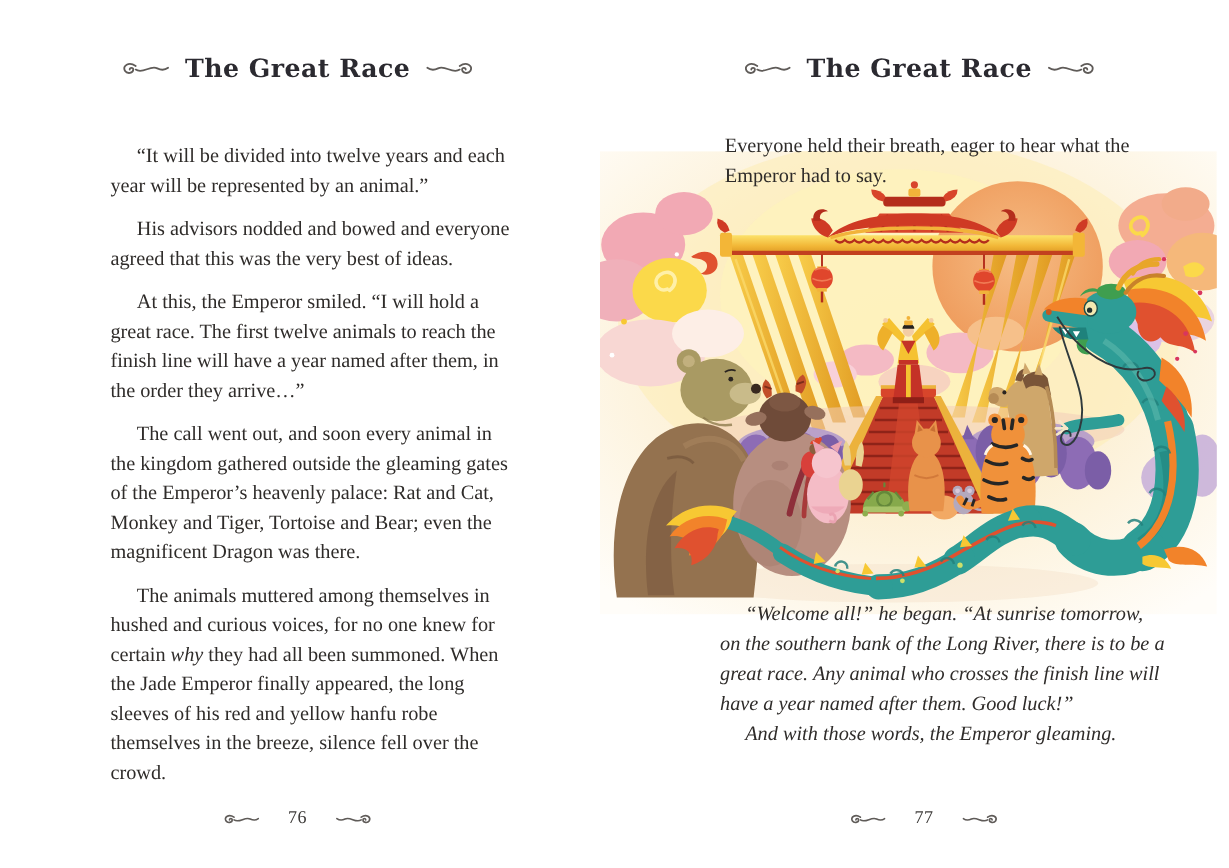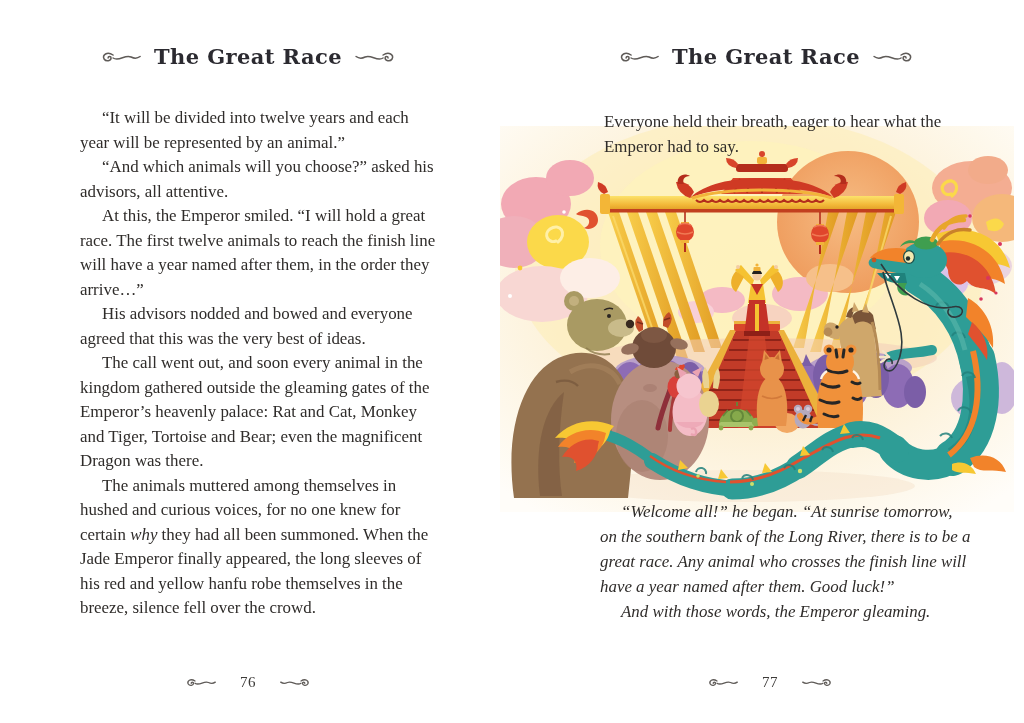--- a/index.html
+++ b/index.html
@@ -20,21 +20,21 @@
     color:var(--title,#2b2a30);margin:0;
   }
   .flourish{display:inline-flex;color:var(--ornament,#5f5b58);}
   .flourish svg{display:block;}
   .flourish.mirror svg{transform:scaleX(-1);}
 
   .body-text{
     position:absolute;left:80px;top:106px;width:362px;
     font-size:16.9px;line-height:24.5px;text-align:left;
   }
-  .body-text p{margin:0;text-indent:22px;}
+  .body-text p{margin:12px;text-indent:22px;}
   .body-text em{font-style:italic;}
 
   .top-text{
     position:absolute;left:600px;top:106px;width:368px;
     font-size:16.9px;line-height:24.5px;z-index:3;
   }
   .top-text p{margin:4px;}
 
   .bottom-text{
     position:absolute;left:600px;top:499px;width:372px;
@@ -69,23 +69,22 @@
     <span class="flourish mirror">
       <svg width="40" height="14" viewBox="0 0 40 14" fill="none" stroke="currentColor" stroke-width="1.5" stroke-linecap="round">
         <path d="M12,5 C6,1 1,5 3,9 C5,12 10,11 10,8 C10,6 7,6 7,8"></path>
         <path d="M12,8 C18,12 24,4 30,7 C34,9 37,8 39,6.5"></path>
       </svg>
     </span>
   </header>
 
   <div class="body-text">
     <p>“It will be divided into twelve years and each year will be represented by an animal.”</p>
-    <p>“And which animals will you choose?” asked his advisors, all attentive.</p>
+    <p>His advisors nodded and bowed and everyone agreed that this was the very best of ideas.</p>
     <p>At this, the Emperor smiled. “I will hold a great race. The first twelve animals to reach the finish line will have a year named after them, in the order they arrive…”</p>
-    <p>His advisors nodded and bowed and everyone agreed that this was the very best of ideas.</p>
     <p>The call went out, and soon every animal in the kingdom gathered outside the gleaming gates of the Emperor’s heavenly palace: Rat and Cat, Monkey and Tiger, Tortoise and Bear; even the magnificent Dragon was there.</p>
     <p><span>The animals muttered among themselves in hushed and curious voices, for no one knew for certain </span><em>why</em><span> they had all been summoned. When the Jade Emperor finally appeared, the long sleeves of his red and yellow hanfu robe themselves in the breeze, silence fell over the crowd.</span></p>
   </div>
 
   <footer class="page-footer pf-left">
     <span class="flourish">
       <svg width="30" height="11" viewBox="0 0 40 14" fill="none" stroke="currentColor" stroke-width="1.8" stroke-linecap="round">
         <path d="M12,5 C6,1 1,5 3,9 C5,12 10,11 10,8 C10,6 7,6 7,8"></path>
         <path d="M12,8 C18,12 24,4 30,7 C34,9 37,8 39,6.5"></path>
       </svg>

